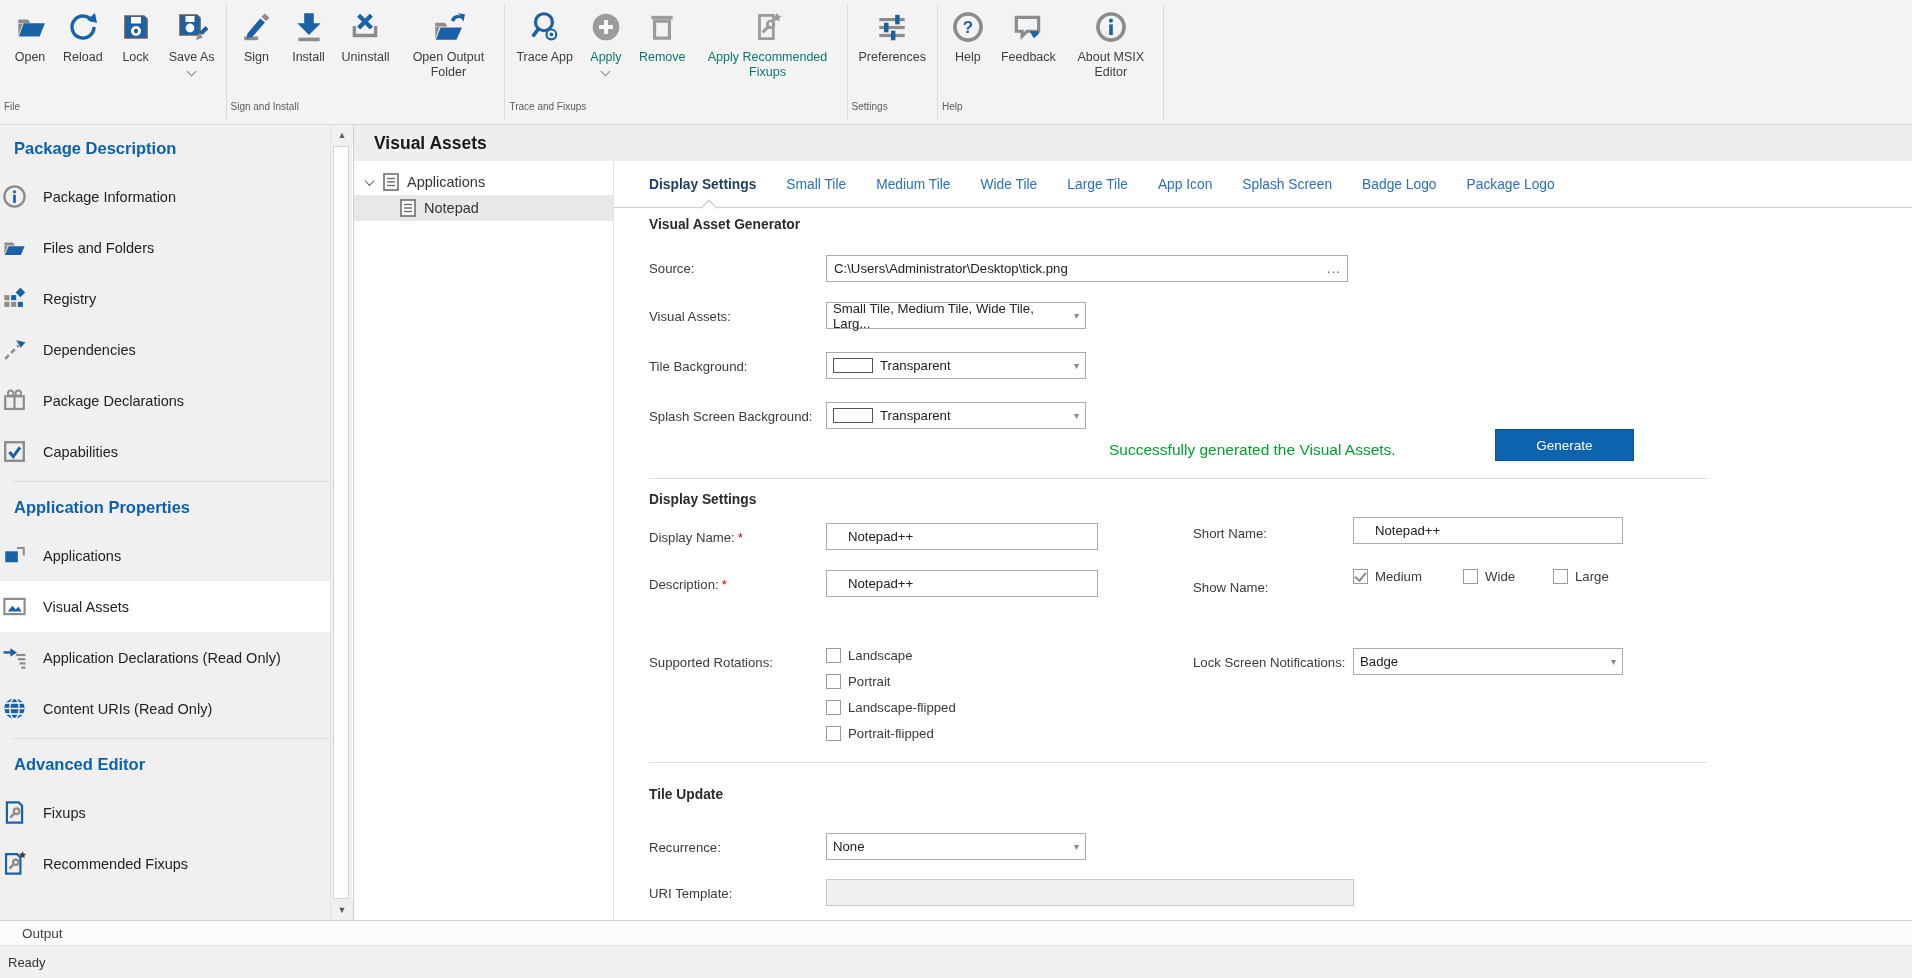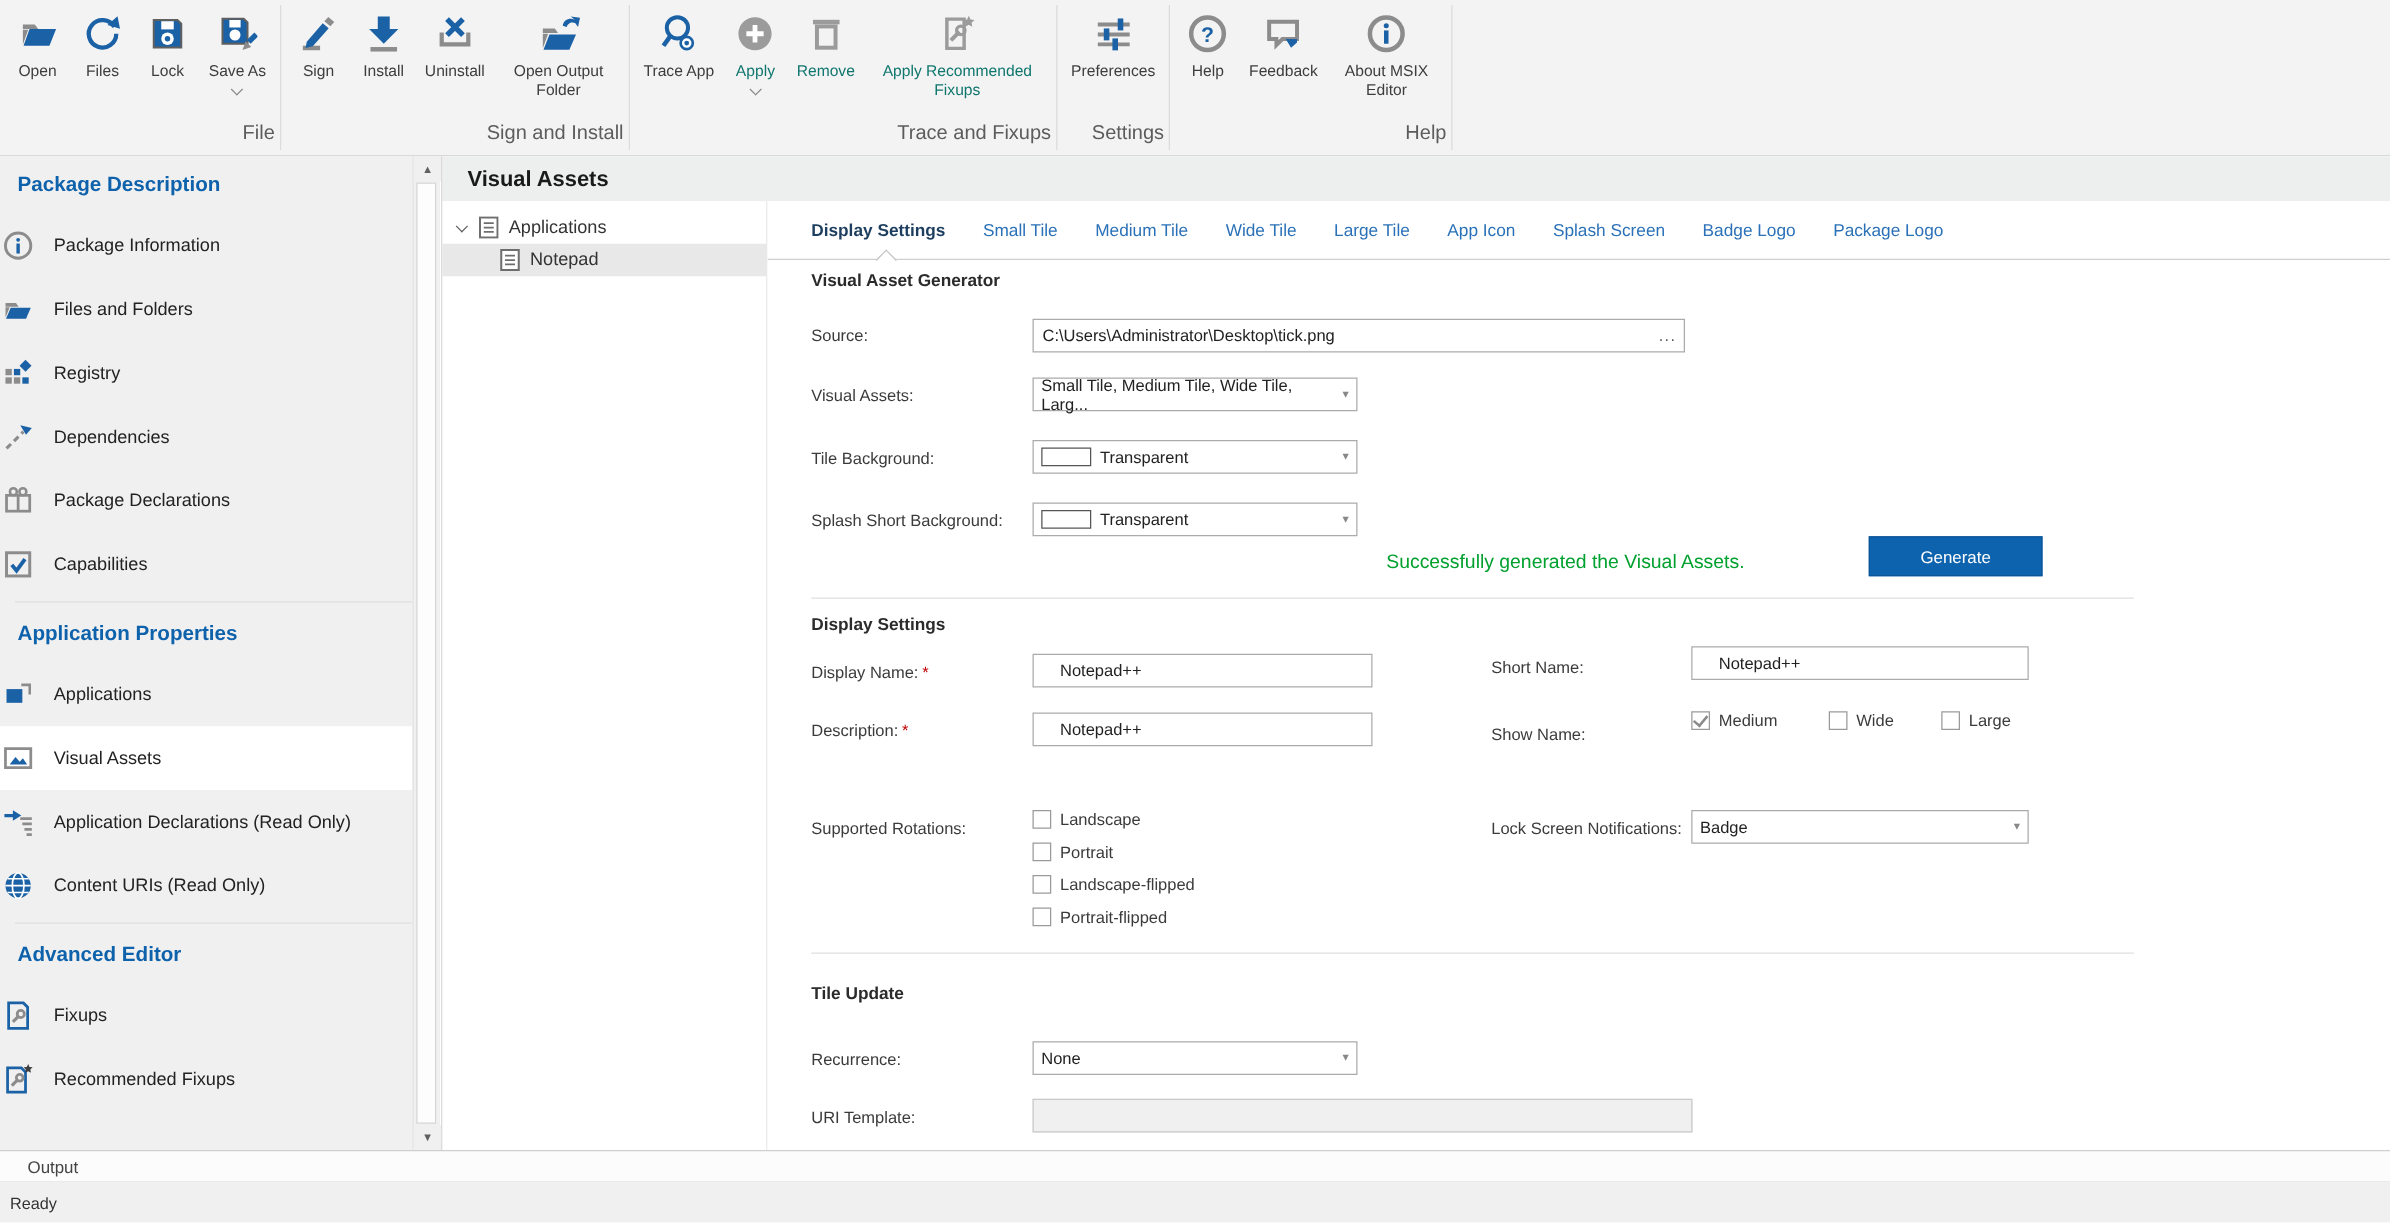--- a/index.html
+++ b/index.html
@@ -5,21 +5,21 @@
   * { margin:0; padding:0; box-sizing:border-box; }
   html,body { width:1912px; height:978px; overflow:hidden; background:#fff;
     font-family:"Liberation Sans","DejaVu Sans",sans-serif; color:#333; }
   .page { position:relative; width:1912px; height:978px; }
 
   
   .ribbon { position:absolute; top:0; left:0; right:0; height:125px; background:#f3f3f3;
     border-bottom:1px solid #d9d9d9; display:flex; align-items:stretch; }
   .rgroup { display:flex; flex-direction:column; padding:0 4px; }
   .rbtns { display:flex; align-items:flex-start; height:97px; }
-  .rgroup-label { text-align:right; font-size:16px; color:#5c5c5c; height:24px; line-height:20px; }
+  .rgroup-label { text-align:left; font-size:10px; color:#5c5c5c; height:24px; line-height:20px; }
   .rsep { width:1px; background:#dcdcdc; margin:4px 0; }
   .rbtn { display:flex; flex-direction:column; align-items:center; padding:9px 7px 2px; cursor:pointer; min-width:52px; }
   .ricon { width:36px; height:36px; display:flex; align-items:center; justify-content:center; }
   .rlabel { font-size:12.5px; color:#3d3d3d; text-align:center; line-height:1.2; margin-top:5px; white-space:pre-line; }
   .rbtn.disabled .rlabel { color:#0f766e;text-align:center; }
   .rbtn.w100 { max-width:104px; } .rbtn.w150 { max-width:150px; } .rbtn.w92 { max-width:96px; }
   .chev { width:7px; height:7px; border-right:1.6px solid #8a8a8a; border-bottom:1.6px solid #8a8a8a;
     transform:rotate(45deg); margin-top:3px; }
 
   
@@ -107,21 +107,21 @@
           </span>
           <span class="rlabel">Open</span>
         </div>
         <div class="rbtn">
           <span class="ricon">
             <svg viewBox="0 0 32 32" width="32" height="32">
                 <path d="M25.5 10.5A11 11 0 1 0 27 16" fill="none" stroke="#1b61a6" stroke-width="3.4"></path>
                 <polygon points="20,9 30,12 28,2" fill="#1b61a6"></polygon>
               </svg>
           </span>
-          <span class="rlabel">Files</span>
+          <span class="rlabel">Reload</span>
         </div>
         <div class="rbtn">
           <span class="ricon">
             <svg viewBox="0 0 32 32" width="32" height="32">
                 <path d="M5 5h19l3 3v19H5z" fill="#1b61a6" stroke="#5f5f5f" stroke-width="1.6"></path>
                 <rect x="11" y="6" width="10" height="6.5" fill="#fff"></rect>
                 <circle cx="16" cy="20" r="5" fill="#fff"></circle>
                 <circle cx="16" cy="20" r="2.2" fill="#1b61a6"></circle>
               </svg>
           </span>
@@ -514,21 +514,21 @@
           <span class="arrow">▾</span>
         </div>
 
         <label class="flabel" style="left:35px; top:198px;">Tile Background:</label>
         <div class="select" style="left:212px; top:191px; width:260px;">
           <span class="swatch"></span>
           <span>Transparent</span>
           <span class="arrow">▾</span>
         </div>
 
-        <label class="flabel" style="left:35px; top:248px;">Splash Short Background:</label>
+        <label class="flabel" style="left:35px; top:248px;">Splash Screen Background:</label>
         <div class="select" style="left:212px; top:241px; width:260px;">
           <span class="swatch"></span>
           <span>Transparent</span>
           <span class="arrow">▾</span>
         </div>
 
         <div class="msg-green" style="left:495px; top:280px;">Successfully generated the Visual Assets.</div>
         <button class="gen-btn" style="left:881px; top:268px;">Generate</button>
 
         <div class="hdiv" style="left:35px; top:317px; width:1058px;"></div>

